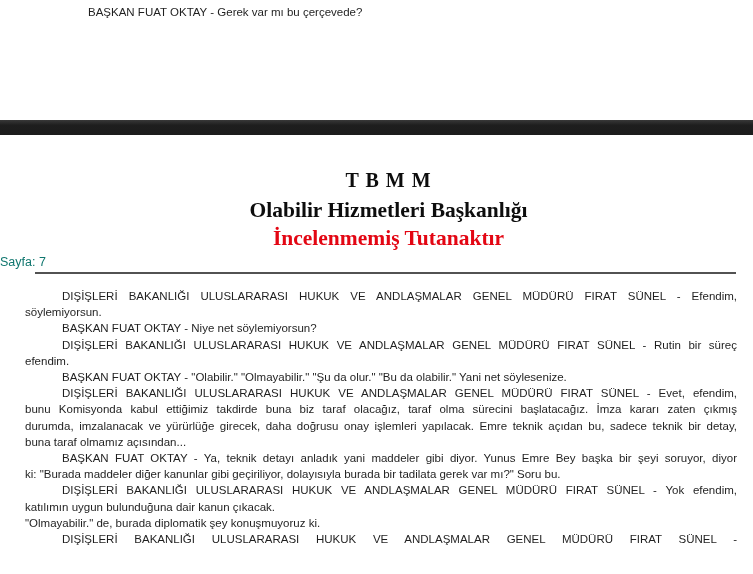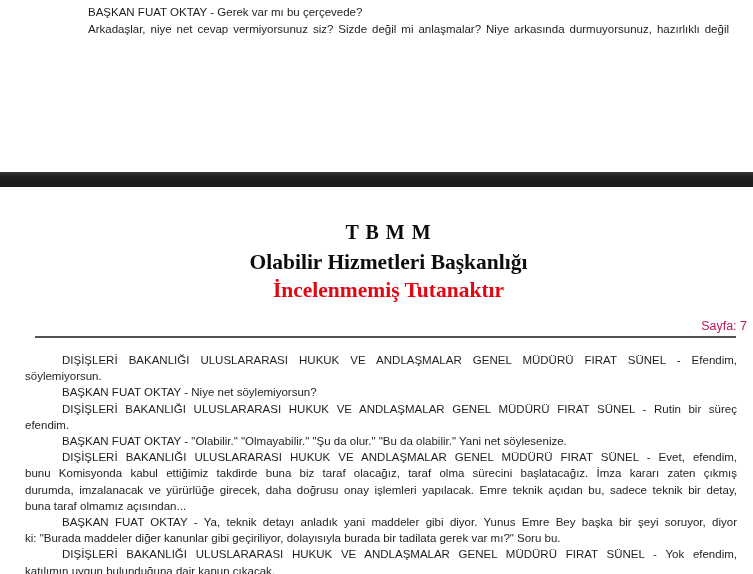--- a/index.html
+++ b/index.html
@@ -6,21 +6,21 @@
   body {
     width: 753px; height: 574px; overflow: hidden;
     background: #ffffff;
     font-family: "Liberation Sans", sans-serif;
     color: #1f1f1f;
     -webkit-font-smoothing: antialiased;
   }
 
   
   .page-prev {
-    height: 172px; box-sizing: border-box;
+    height: 120px; box-sizing: border-box;
     padding: 4px 24px 0 37px;
     background: #ffffff;
   }
   .page-prev .tl { line-height: 17px; }
   .page-prev .ind { text-indent: 51px; }
 
   
   .page-sep {
     height: 15px;
     background: linear-gradient(#383838, #1e1e1e 35%, #1c1c1c);
@@ -34,22 +34,22 @@
 
   .hdr {
     font-family: "Liberation Serif", serif;
     font-weight: bold; text-align: center; color: #0d0d0d; padding-left: 24px;
   }
   .hdr-org    { margin-top: 32px; font-size: 20px;   line-height: 26px; letter-spacing: 1px; }
   .hdr-dept   { margin-top: 2px;  font-size: 21.5px; line-height: 30px; }
   .hdr-status {  font-size: 21.5px; line-height: 27px; color: #e30613; }
 
   .sayfa-row {
-    margin-top: 15px; padding-right: 6px;
-    text-align: right; font-size: 12.5px; line-height: 15px; color: #be185d;
+    margin-top: 3px; padding-right: 6px;
+    text-align: left; font-size: 12.5px; line-height: 15px; color: #0f766e;
   }
   .rule {
     height: 2px; background: #525252;
     margin: 2px 17px 0 35px;
   }
 
   .bodytext {
     margin-top: 14px; padding: 0 16px 0 25px;
     font-size: 11.5px;
   }
@@ -64,21 +64,20 @@
   .jfull { text-align-last: justify; }
 </style>
 </head>
 <body>
 
 <div class="page-prev">
   <p class="para">
     <span class="tl ind">BAŞKAN FUAT OKTAY - Gerek var mı bu çerçevede?</span>
   </p>
   <p class="para">
-    <span class="tl ind jfull">Arkadaşlar, niye net cevap vermiyorsunuz siz? Sizde değil mi anlaşmalar? Niye arkasında durmuyorsunuz, hazırlıklı değil</span>
   </p>
 </div>
 
 <div class="page-sep"></div>
 
 <div class="page-cur">
 
   <div class="hdr hdr-org">T B M M</div>
   <div class="hdr hdr-dept">Olabilir Hizmetleri Başkanlığı</div>
   <div class="hdr hdr-status">İncelenmemiş Tutanaktır</div>

